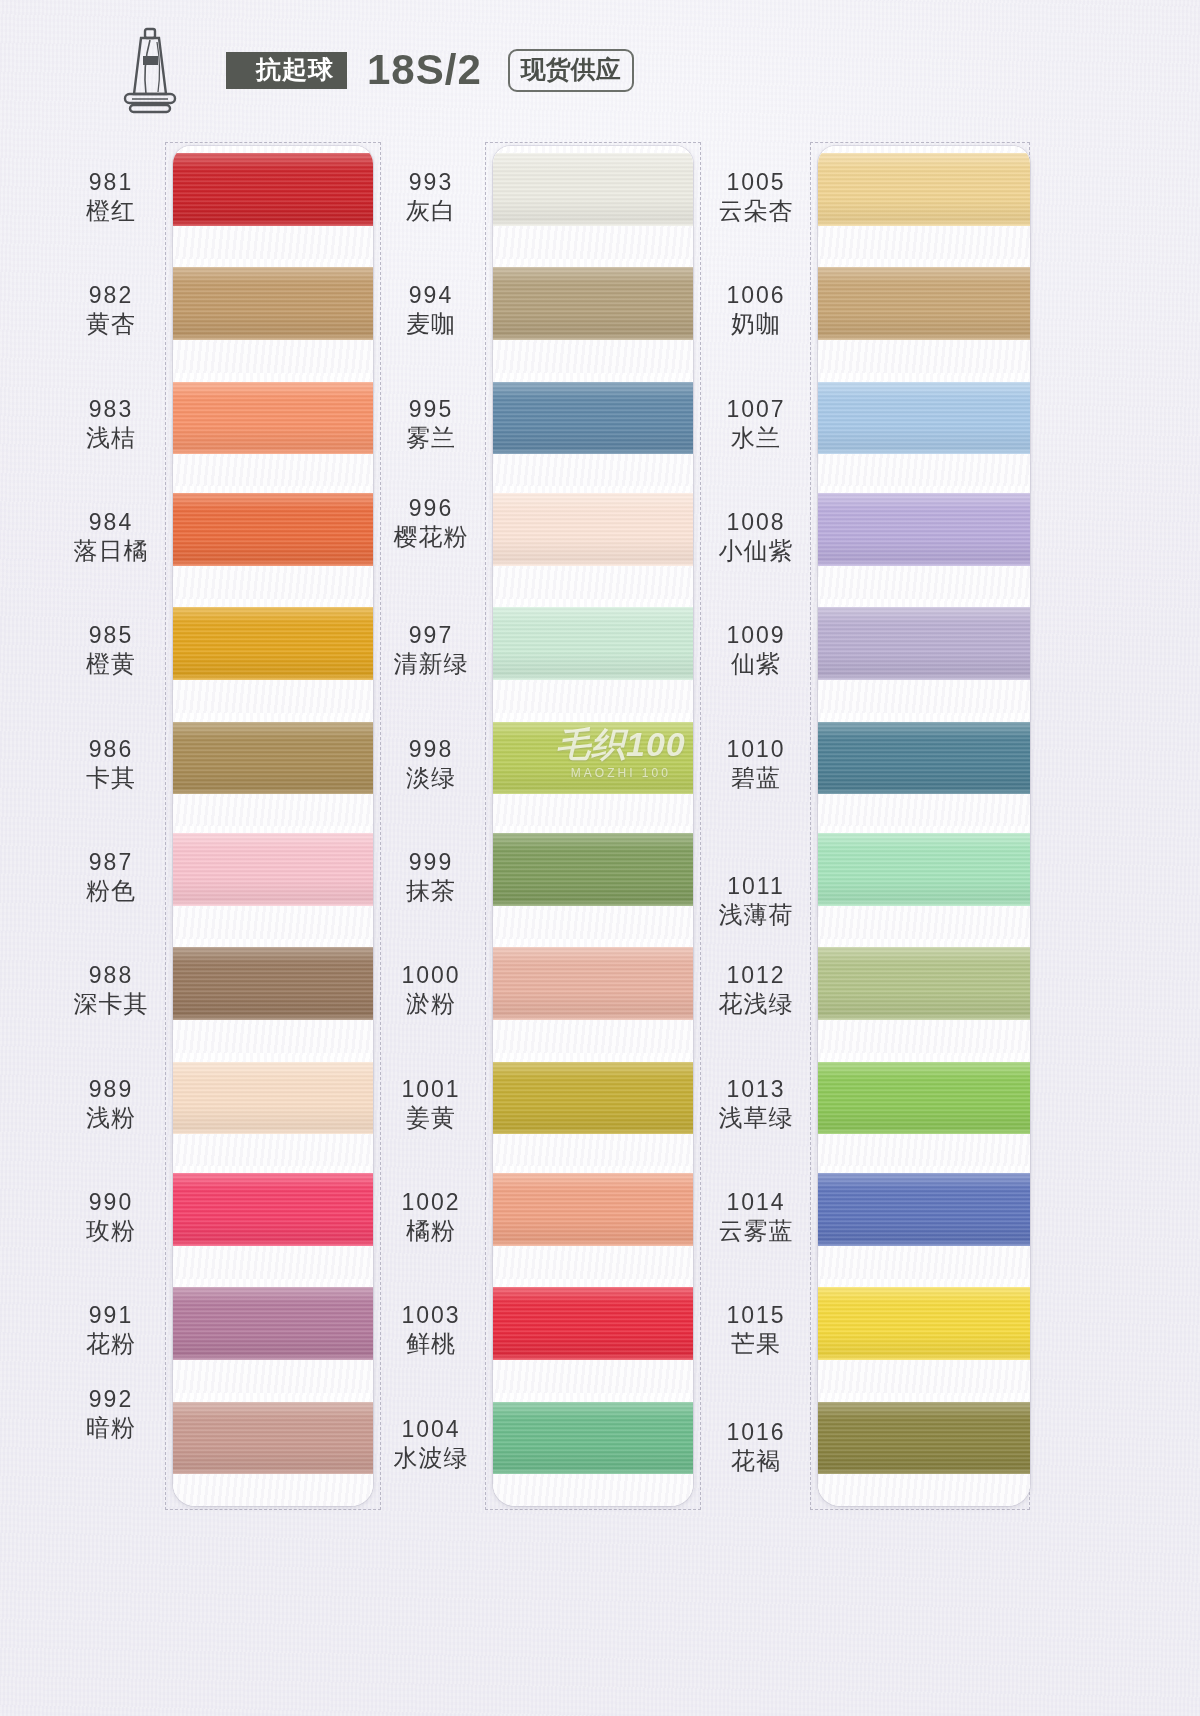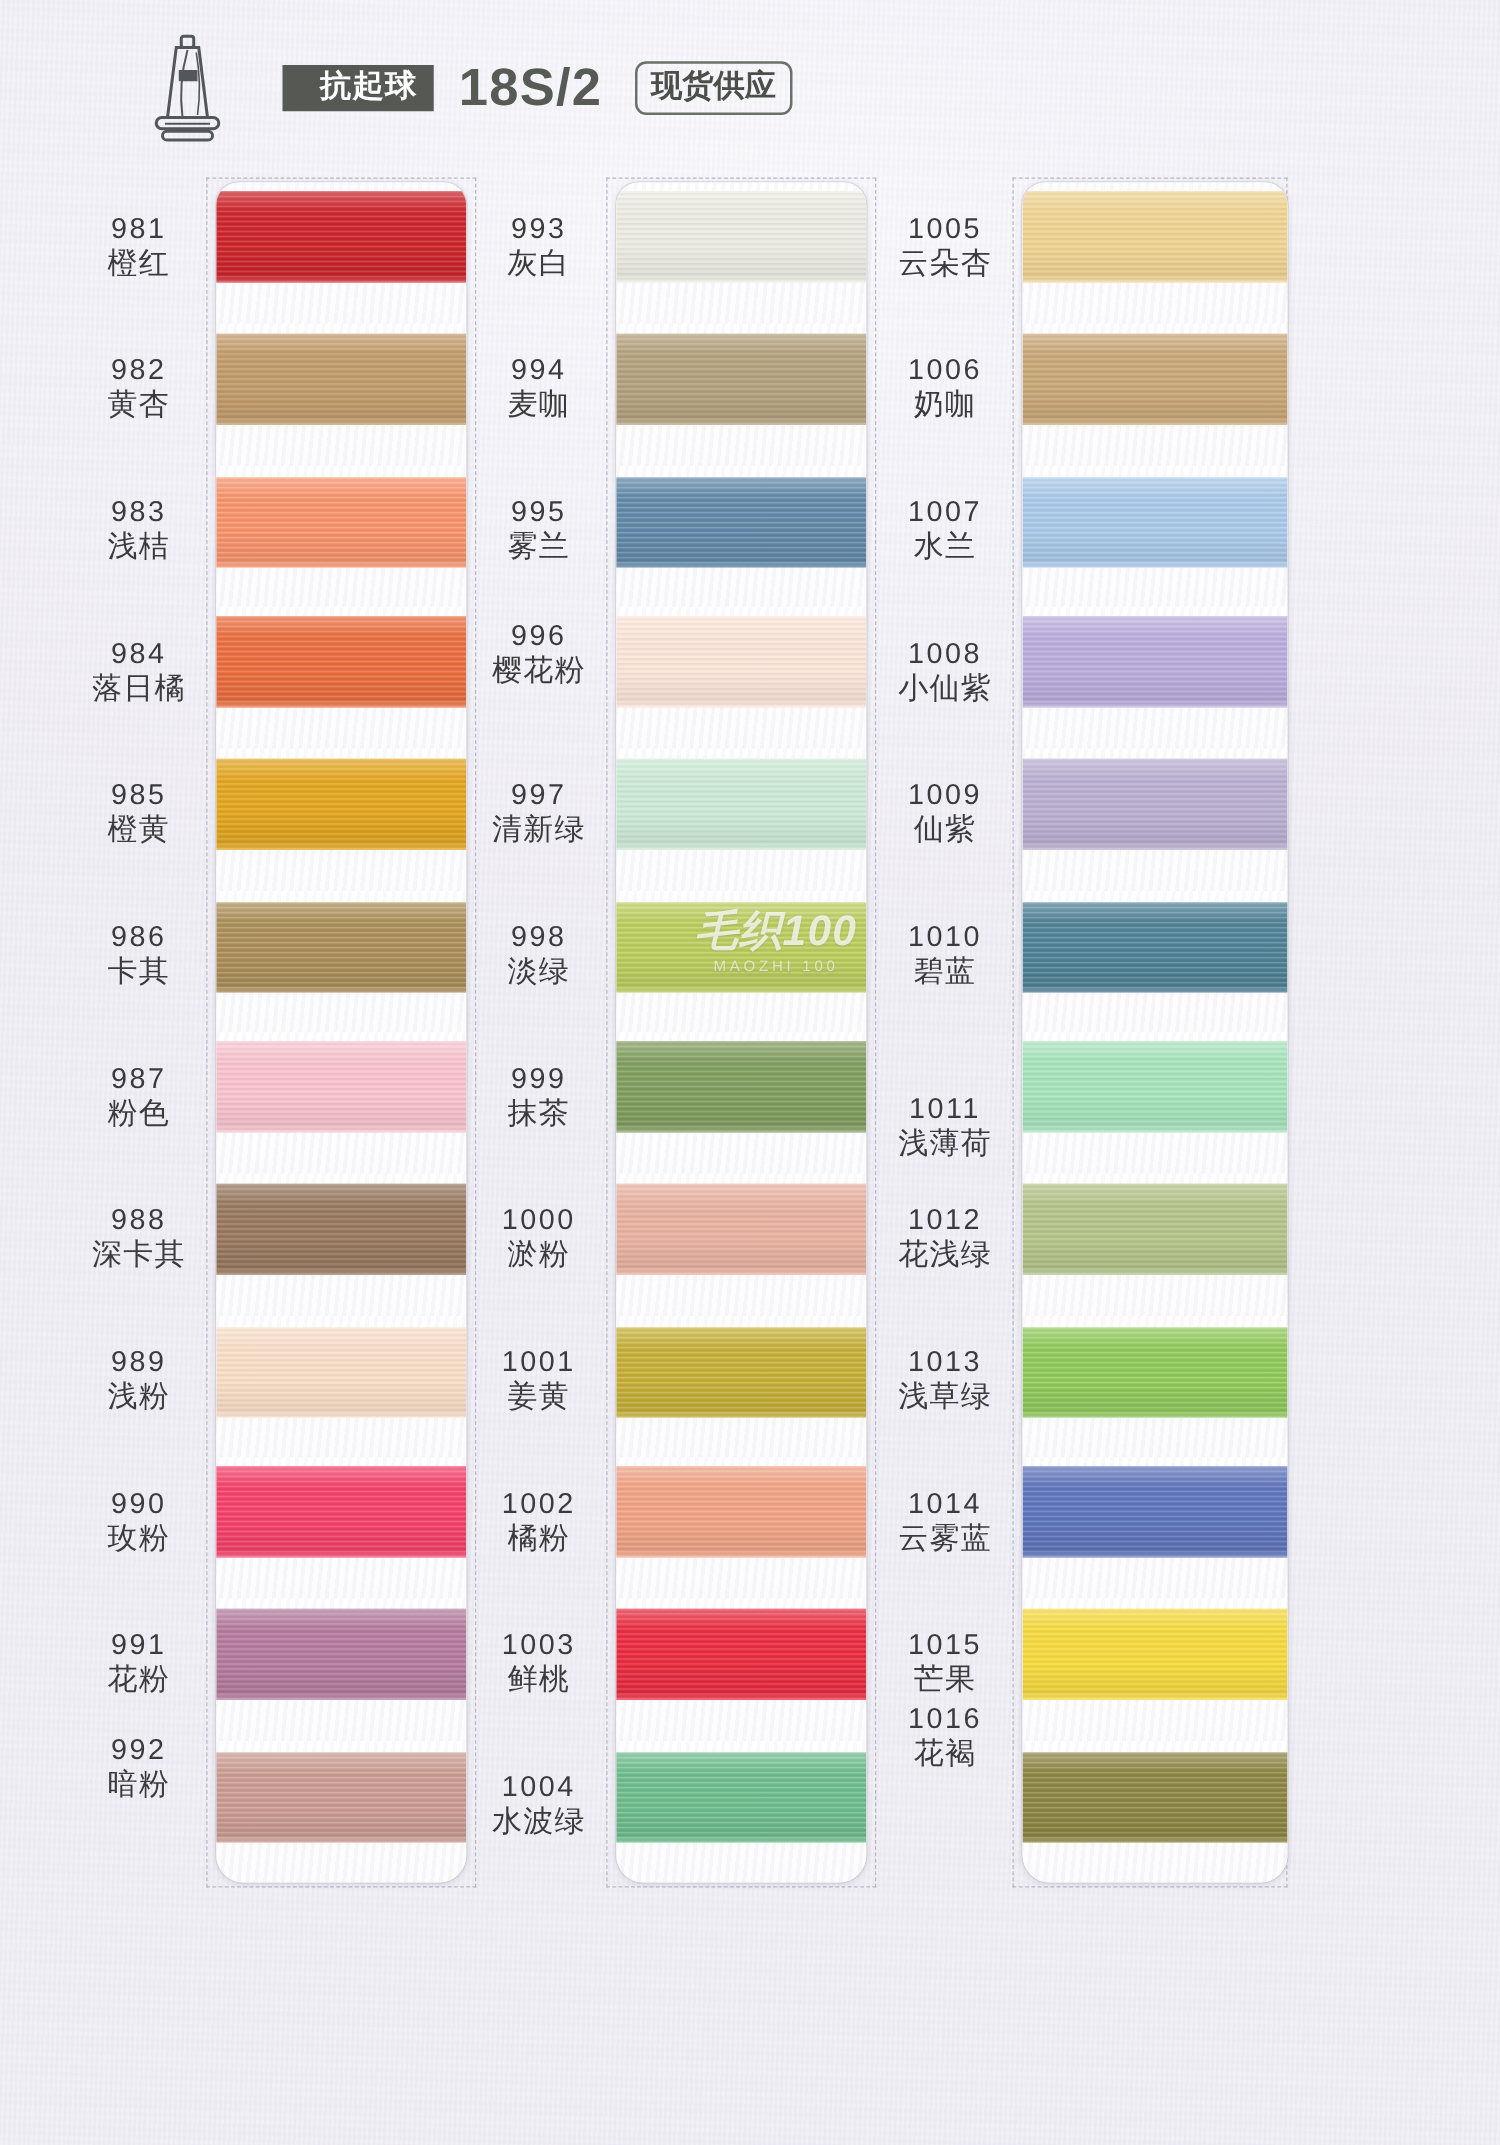--- a/index.html
+++ b/index.html
@@ -447,21 +447,21 @@
           <div class="lbl-name">浅草绿</div>
         </div>
         <div class="label-cell" style="top: 1042px;">
           <div class="lbl-code">1014</div>
           <div class="lbl-name">云雾蓝</div>
         </div>
         <div class="label-cell" style="top: 1155.33px;">
           <div class="lbl-code">1015</div>
           <div class="lbl-name">芒果</div>
         </div>
-        <div class="label-cell" style="top: 1214px;">
+        <div class="label-cell" style="top: 1272px;">
           <div class="lbl-code">1016</div>
           <div class="lbl-name">花褐</div>
         </div>
       </div>
       <div class="strip wide">
         <div class="gap-paper" style="top: 0px; height: 113.333px;"></div>
         <div class="swatch" title="1005 云朵杏" style="top: 7px; height: 72.5333px; background: rgb(240, 211, 145);">
           <div class="threads"></div>
           <div class="sheen"></div>
         </div>

